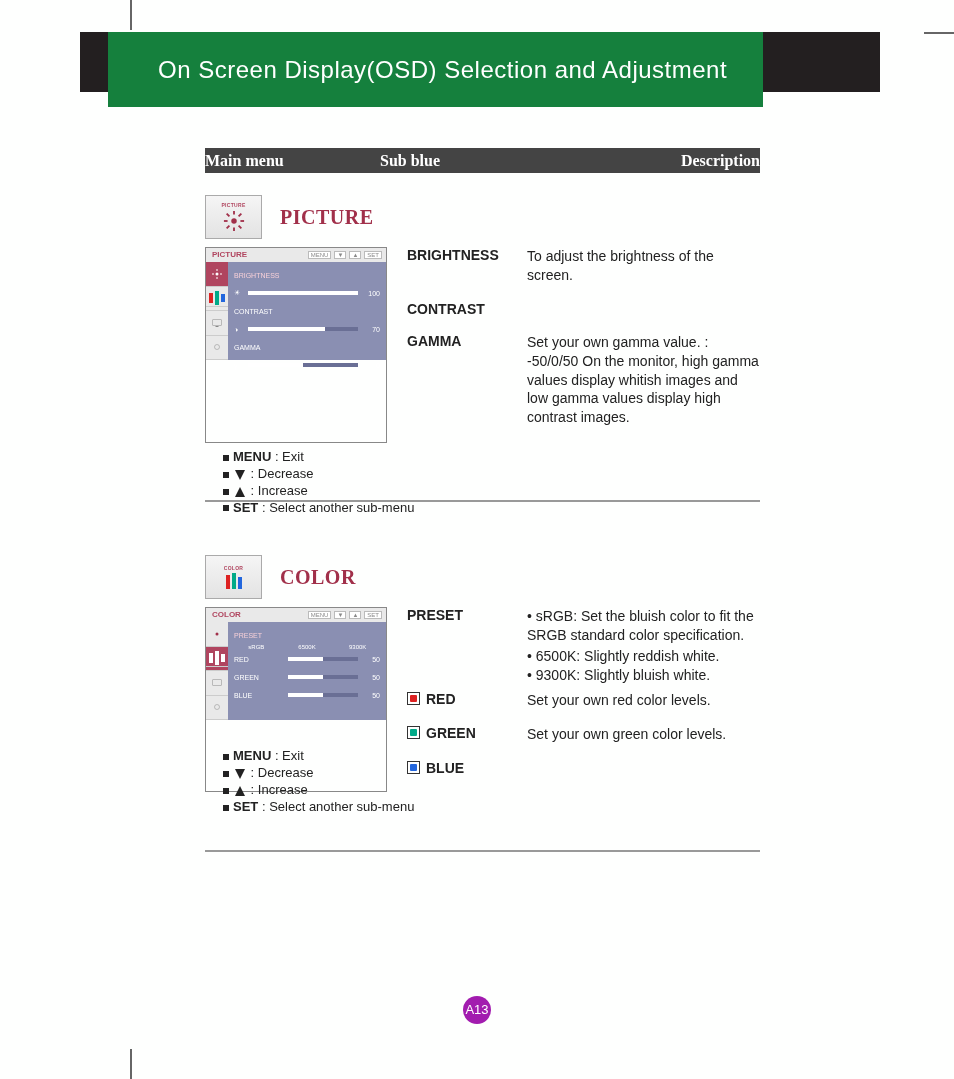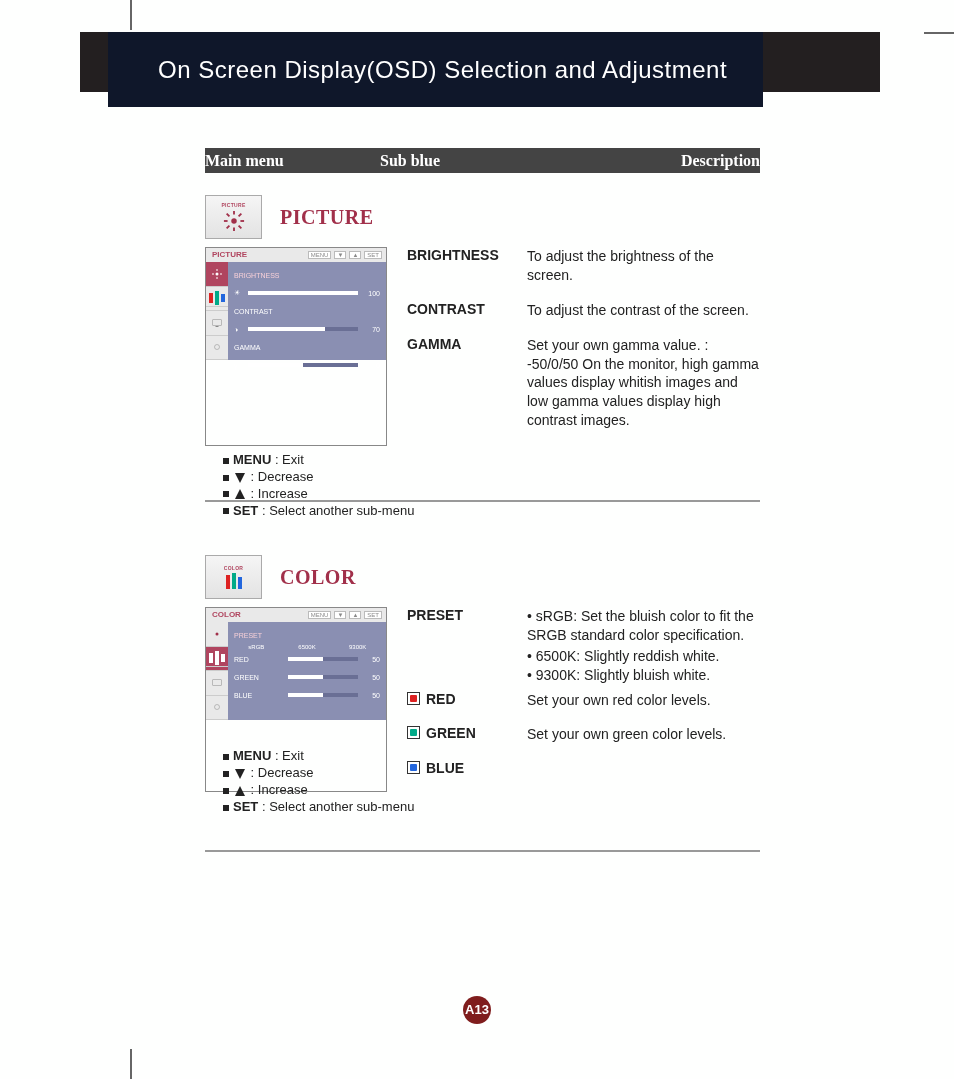--- a/index.html
+++ b/index.html
@@ -1,21 +1,21 @@
 <!DOCTYPE html>
 <html><head>
 <meta charset="utf-8">
 <style>
   html,body{margin:0;padding:0;background:#fff;font-family:Arial,Helvetica,sans-serif;color:#222}
   .page{position:relative;width:954px;height:1079px;margin:0 auto;background:#fefffe}
   .crop-top{position:absolute;left:130px;top:0;width:2px;height:30px;background:#666}
   .crop-bottom{position:absolute;left:130px;bottom:-10px;width:2px;height:40px;background:#666}
   .crop-right{position:absolute;right:-10px;top:32px;height:2px;width:40px;background:#666}
   .header-bar{position:absolute;left:80px;top:32px;width:800px;height:60px;background:#231f20}
-  .title-box{position:absolute;left:108px;top:32px;width:655px;height:75px;background:#0f172a;display:flex;align-items:center;padding-left:50px;box-sizing:border-box}
+  .title-box{position:absolute;left:108px;top:32px;width:655px;height:75px;background:#15803d;display:flex;align-items:center;padding-left:50px;box-sizing:border-box}
   .title{color:#fff;font-size:24px;font-weight:400;letter-spacing:.5px}
   .col-headers{position:absolute;left:205px;top:148px;width:555px;height:25px;background:#444;display:flex;align-items:center;color:#fff;font-family:Georgia,serif;font-weight:bold;font-size:16px}
   .col-headers span:nth-child(1){width:175px;text-align:left}
   .col-headers span:nth-child(2){width:170px;text-align:left}
   .col-headers span:nth-child(3){flex:1;text-align:right;padding-left:30px}
 
   
   .osd-icon{width:55px;height:42px;background:linear-gradient(#f5f5f5,#e3e3e3);border:1px solid #aaa;display:flex;flex-direction:column;align-items:center;justify-content:center;gap:2px}
   .osd-icon .lbl{font-size:5px;color:#b0455f;font-weight:bold;letter-spacing:.3px}
   .burst{width:22px;height:22px;display:flex;align-items:center;justify-content:center;position:relative}
@@ -53,21 +53,21 @@
   .item-row .sub{width:120px;font-weight:bold;color:#222}
   .item-row .desc{flex:1;color:#222;line-height:1.35}
   .color-sq{display:inline-block;width:11px;height:11px;border:1px solid #333;margin-right:6px;position:relative;vertical-align:-1px}
   .color-sq::after{content:"";position:absolute;inset:2px;border-radius:1px}
   .color-sq.red::after{background:#d22}
   .color-sq.green::after{background:#0a8}
   .color-sq.blue::after{background:#26d}
 
   .hr{position:absolute;height:2px;background:#999}
   .page-num{position:absolute;left:0;right:0;bottom:55px;text-align:center}
-  .page-num span{display:inline-block;width:28px;height:28px;border-radius:50%;background:#7f1d1d;color:#fff;font-size:13px;line-height:28px;font-weight:bold}
+  .page-num span{display:inline-block;width:28px;height:28px;border-radius:50%;background:#a21caf;color:#fff;font-size:13px;line-height:28px;font-weight:normal}
 </style>
 </head>
 <body>
 
 <div class="page">
   <div class="crop-top"></div>
   <div class="crop-bottom"></div>
   <div class="crop-right"></div>
 
   <div class="header-bar"></div>
@@ -185,21 +185,20 @@
         </div>
       </div>
 
       <div style="flex:1">
         <div class="item-row">
           <div class="sub">BRIGHTNESS</div>
           <div class="desc">To adjust the brightness of the screen.</div>
         </div>
         <div class="item-row">
           <div class="sub">CONTRAST</div>
-          <div class="desc">To adjust the contrast of the screen.</div>
         </div>
         <div class="item-row">
           <div class="sub">GAMMA</div>
           <div class="desc">Set your own gamma value. : -50/0/50 On the monitor, high gamma values display whitish images and low gamma values display high contrast images.</div>
         </div>
       </div>
     </div>
 
     <div class="notes" style="margin-left:18px">
       <div><span class="sq"></span><b>MENU</b><span> : Exit</span></div>

